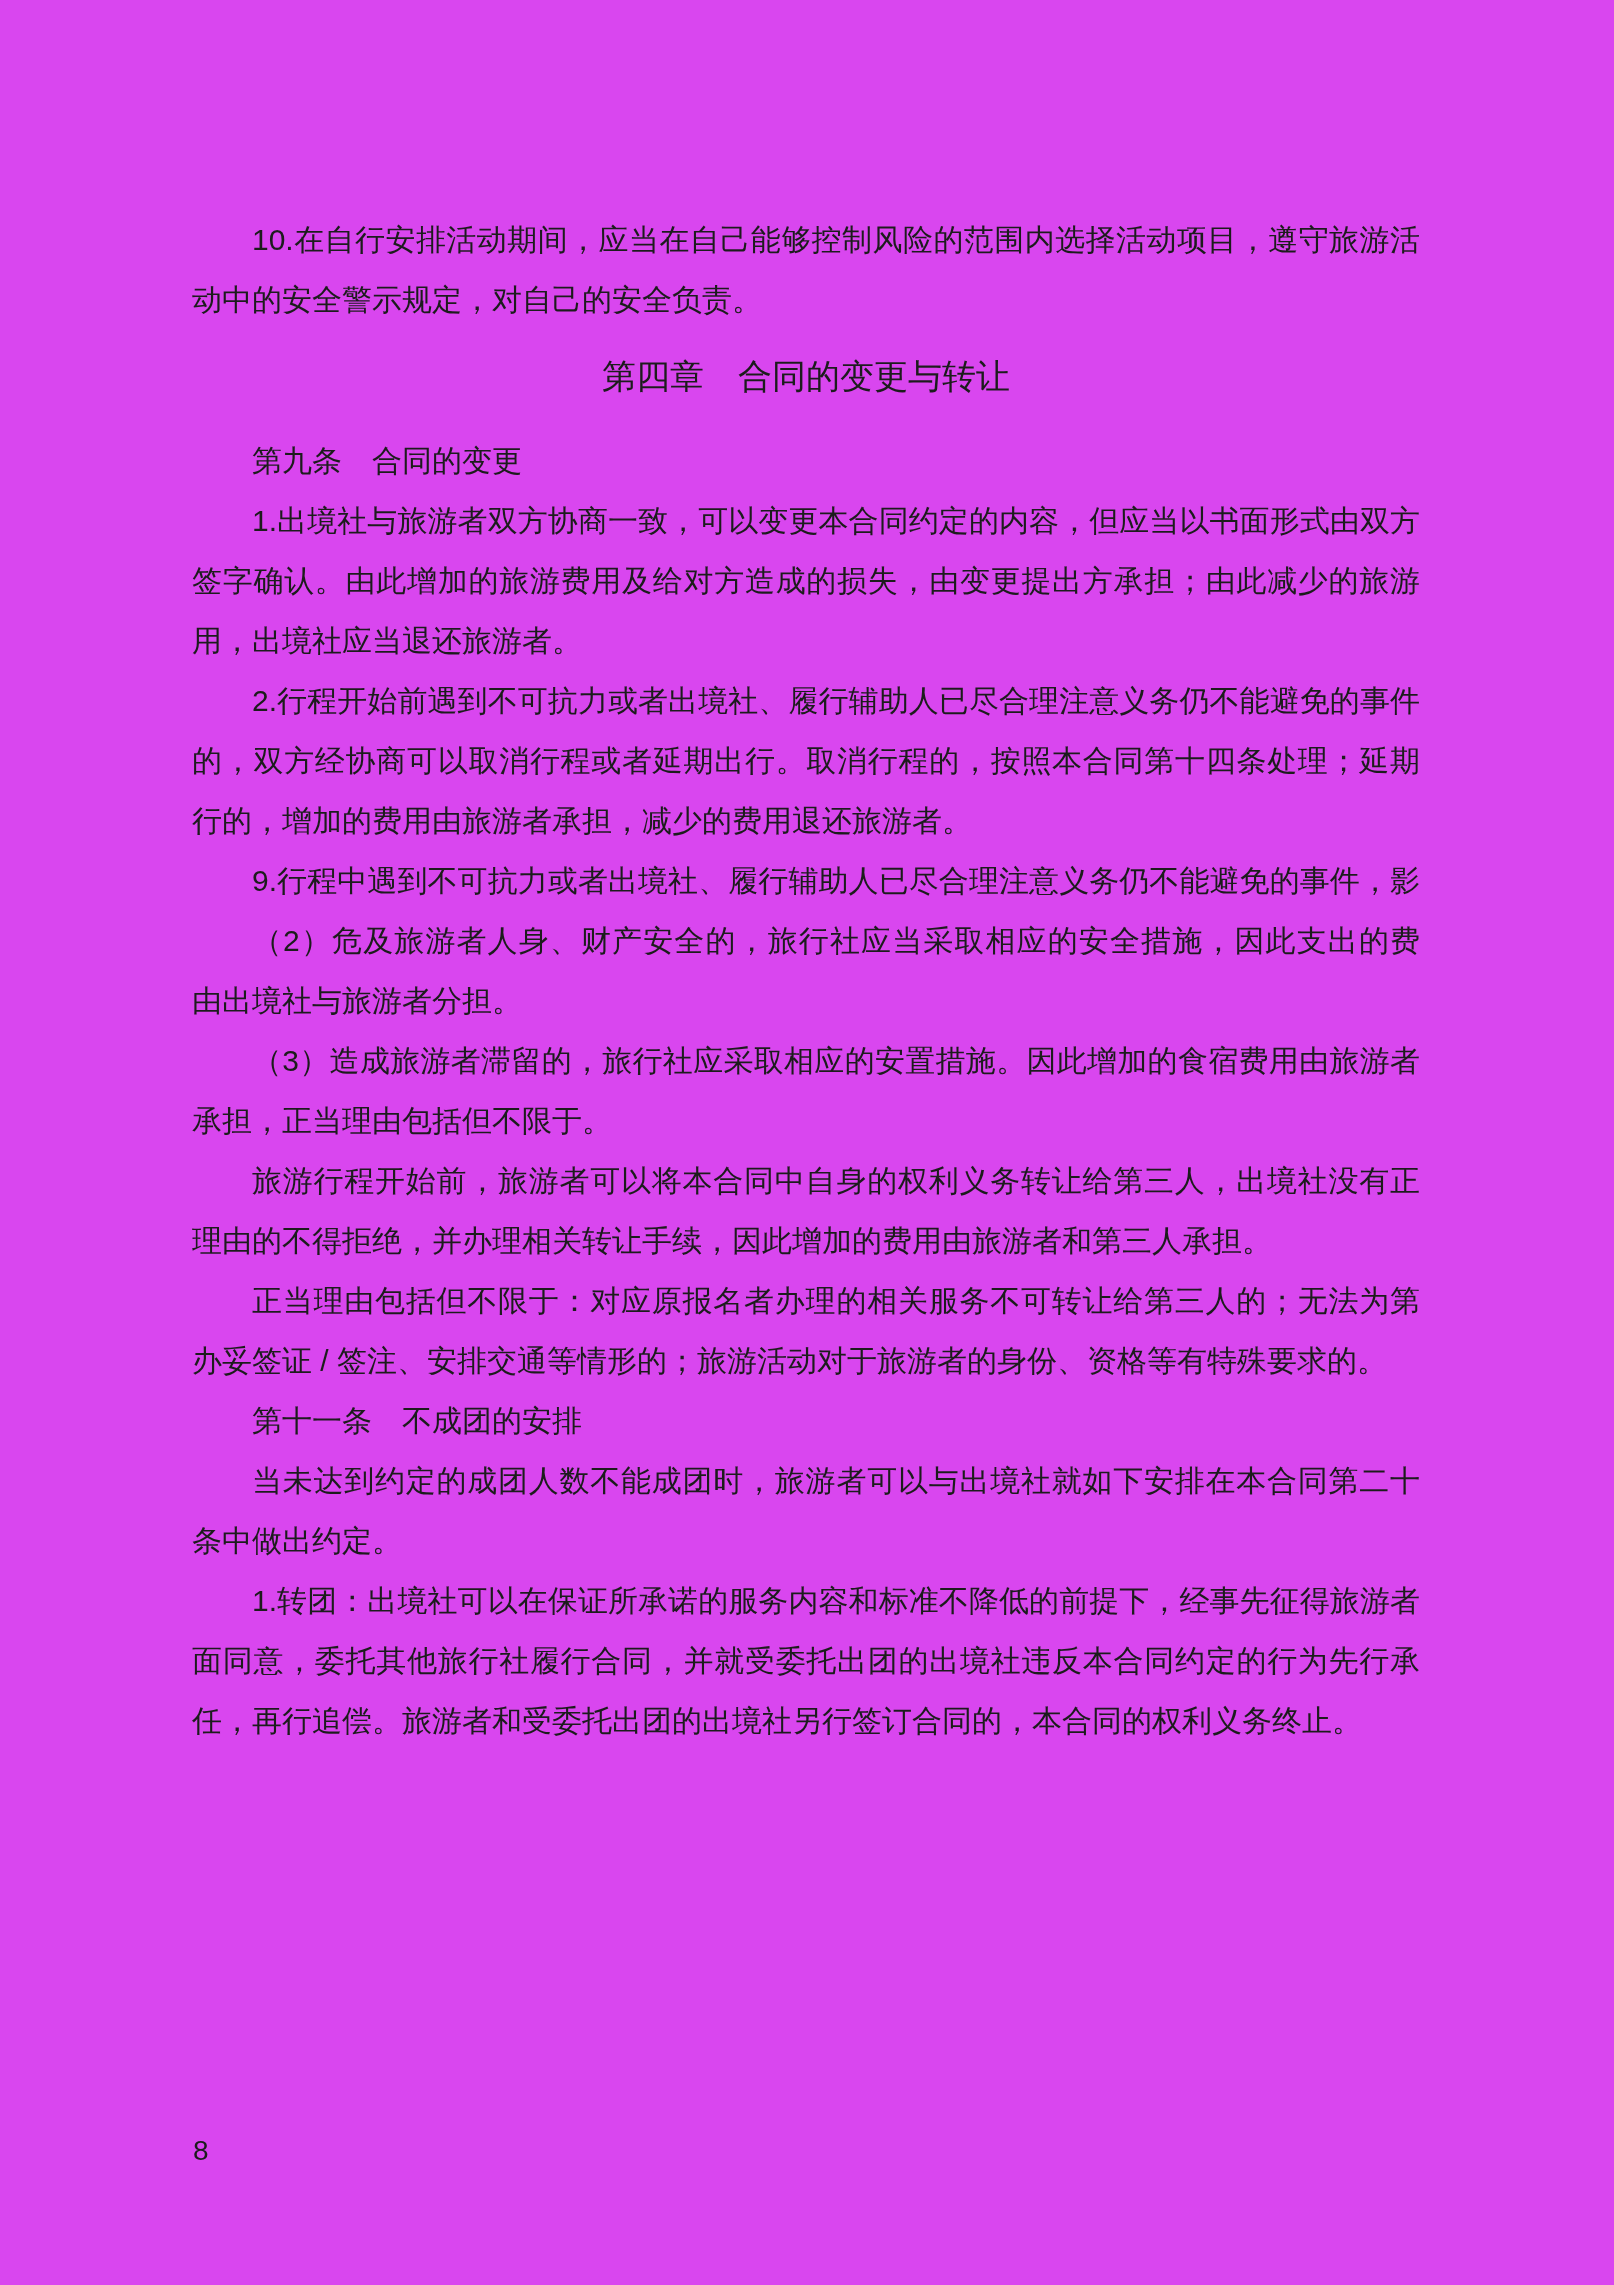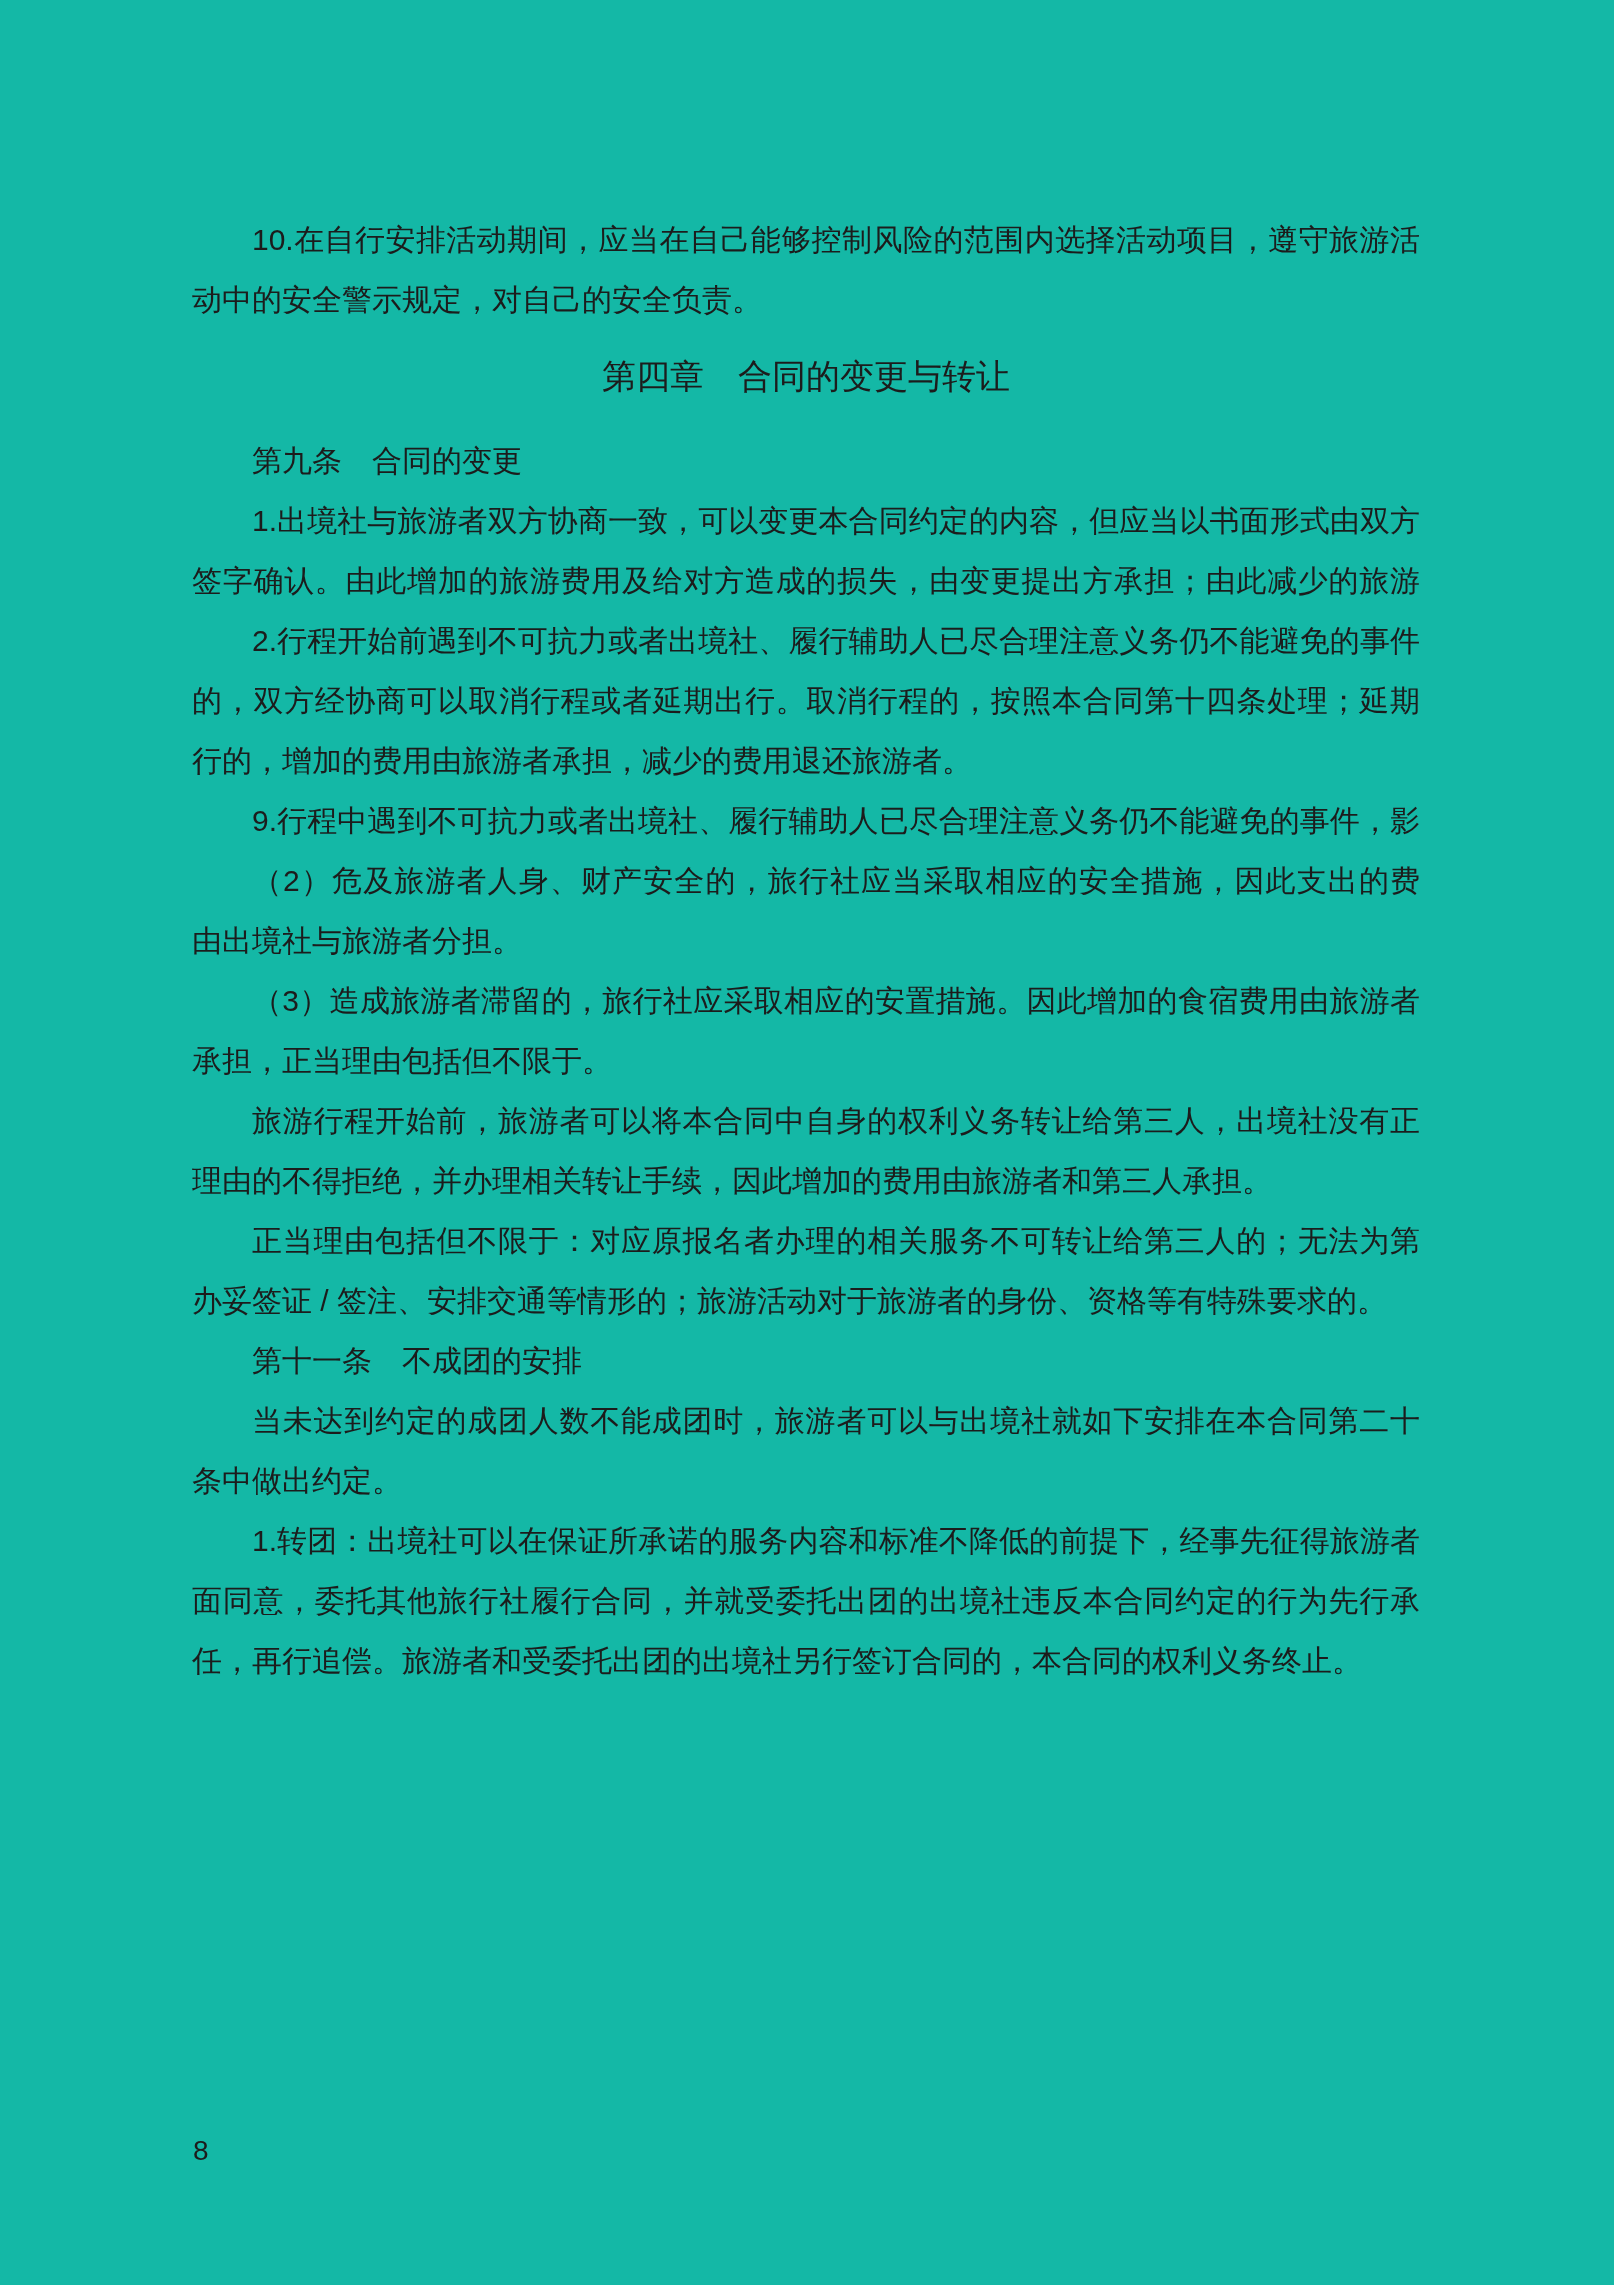--- a/index.html
+++ b/index.html
@@ -4,21 +4,21 @@
 <style>
   html, body {
     margin: 0;
     padding: 0;
     background: #ffffff;
   }
   .page {
     position: relative;
     width: 1615px;
     height: 2285px;
-    background: #14b8a6;
+    background: #d946ef;
     color: #1c1c1c;
     font-family: "Liberation Sans", "DejaVu Sans", sans-serif;
     overflow: hidden;
   }
   .doc-body {
     position: absolute;
     left: 192px;
     top: 210px;
     width: 1228px;
   }
@@ -63,20 +63,21 @@
       </div>
       <div class="block chapter">
         <div class="line">第四章　合同的变更与转让</div>
       </div>
       <div class="block article">
         <div class="line indent">第九条　合同的变更</div>
       </div>
       <div class="block paragraph">
         <div class="line indent fill">1.出境社与旅游者双方协商一致，可以变更本合同约定的内容，但应当以书面形式由双方</div>
         <div class="line fill">签字确认。由此增加的旅游费用及给对方造成的损失，由变更提出方承担；由此减少的旅游费</div>
+        <div class="line">用，出境社应当退还旅游者。</div>
       </div>
       <div class="block paragraph">
         <div class="line indent fill">2.行程开始前遇到不可抗力或者出境社、履行辅助人已尽合理注意义务仍不能避免的事件</div>
         <div class="line fill">的，双方经协商可以取消行程或者延期出行。取消行程的，按照本合同第十四条处理；延期出</div>
         <div class="line">行的，增加的费用由旅游者承担，减少的费用退还旅游者。</div>
       </div>
       <div class="block paragraph">
         <div class="line indent fill">9.行程中遇到不可抗力或者出境社、履行辅助人已尽合理注意义务仍不能避免的事件，影</div>
       </div>
       <div class="block paragraph">

